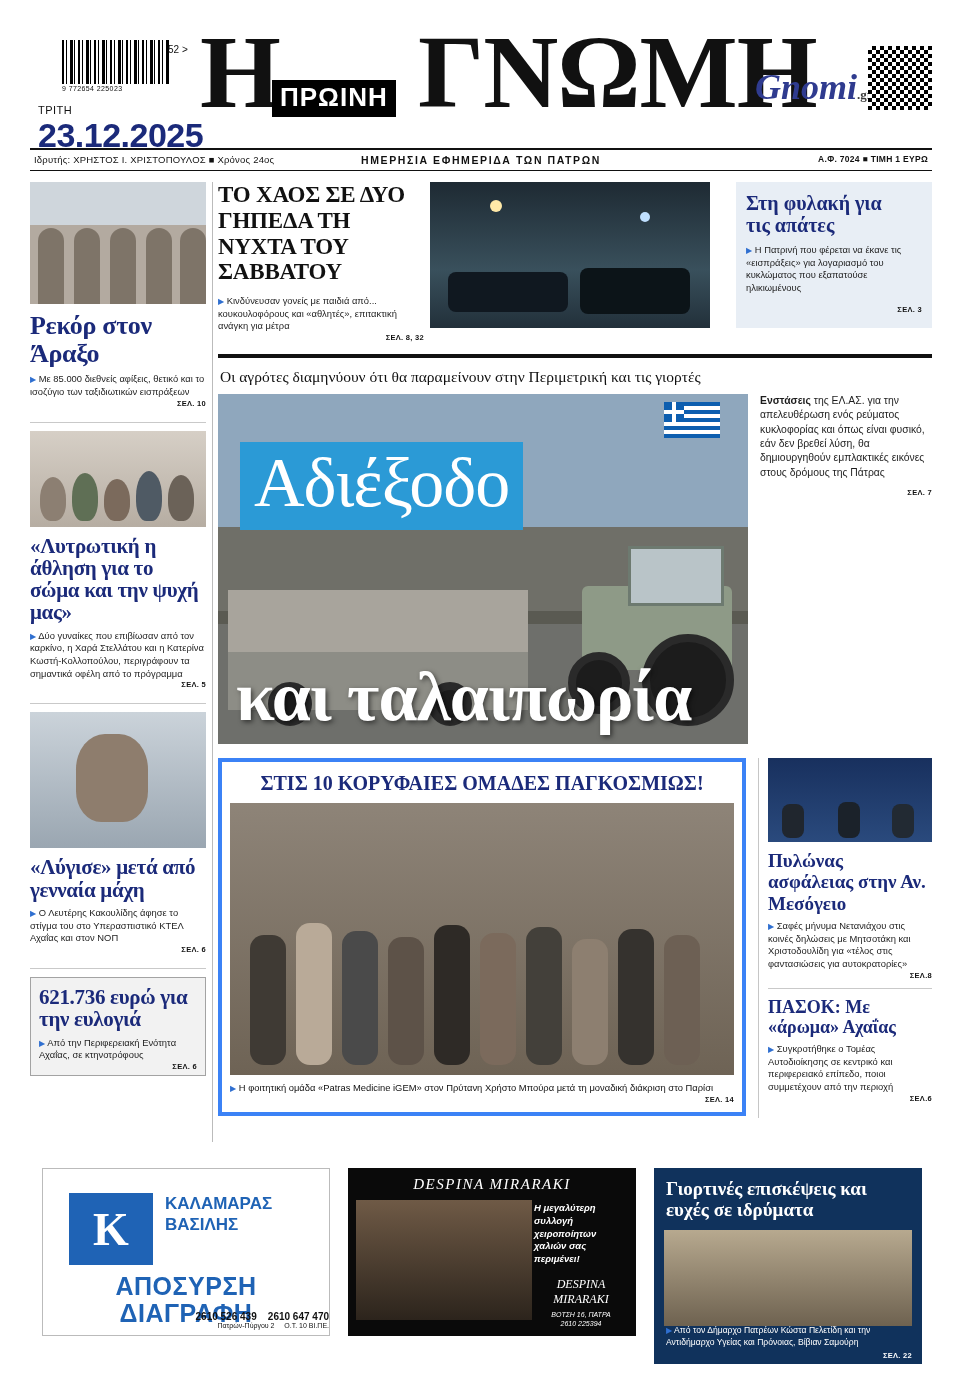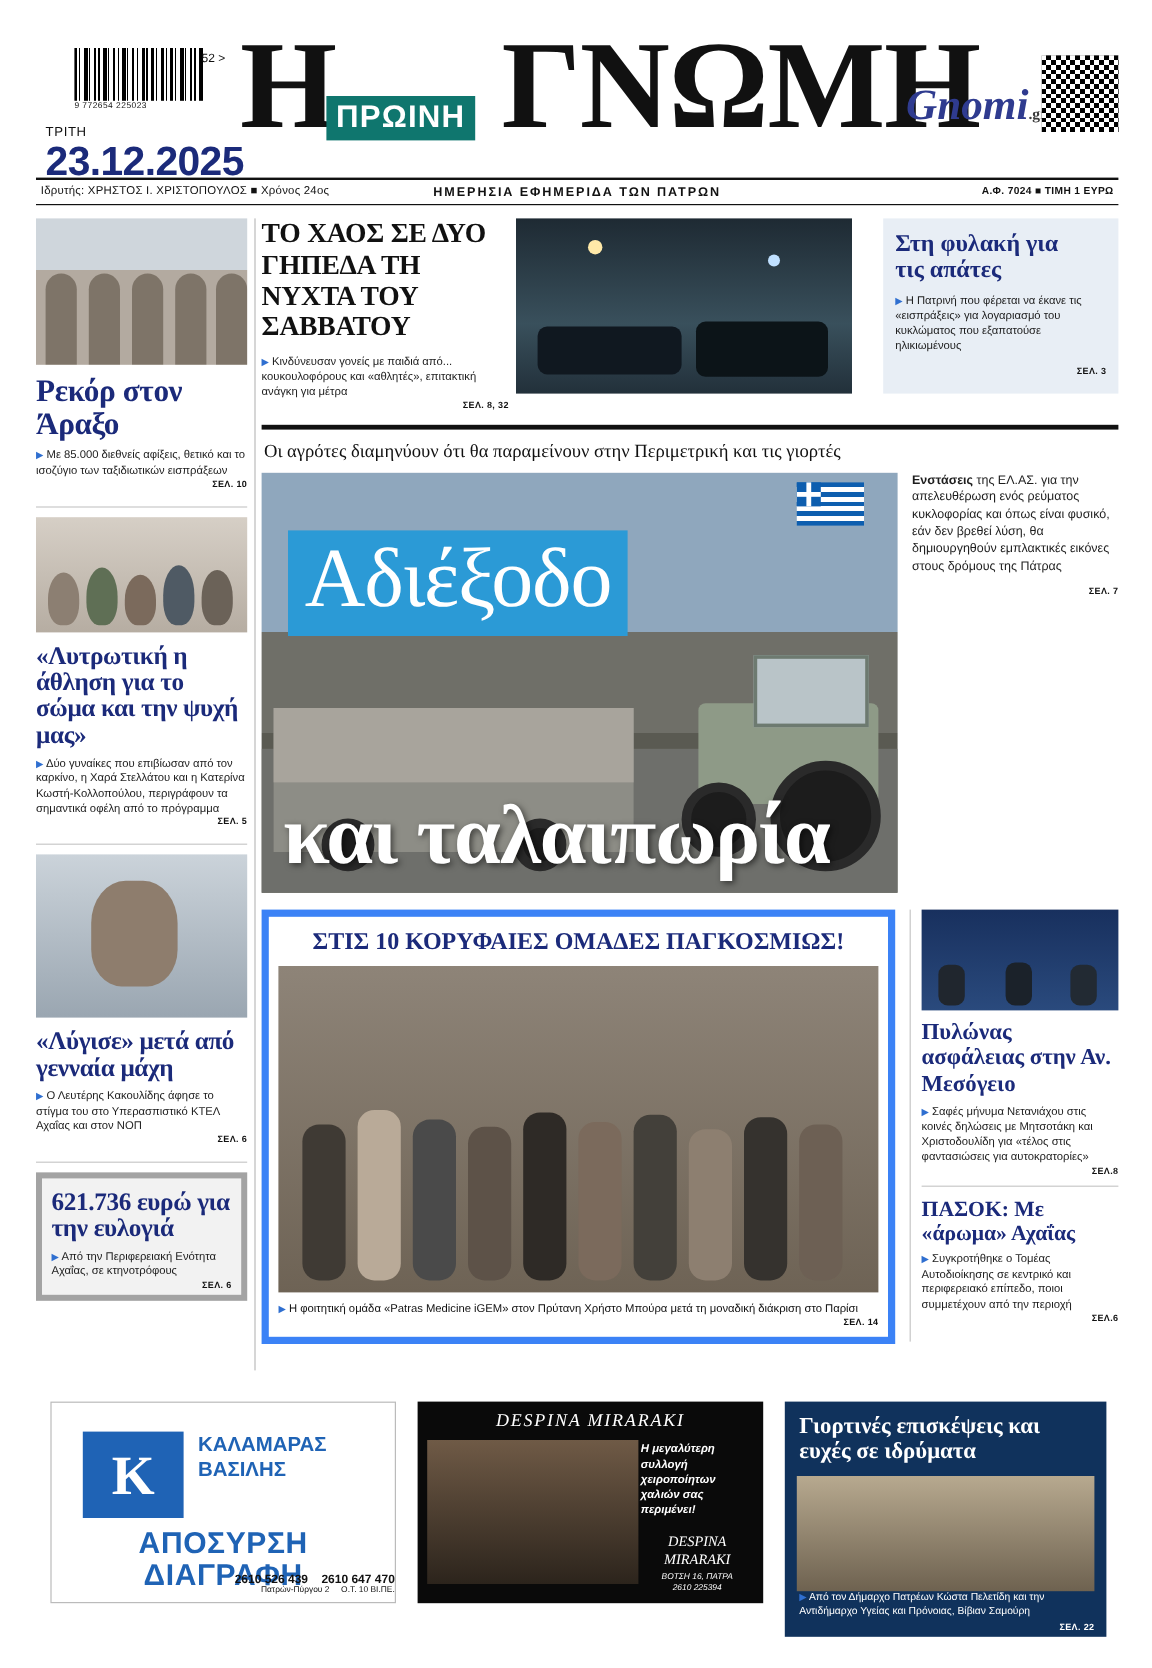--- a/index.html
+++ b/index.html
@@ -28,21 +28,21 @@
 
   .logo-row { position:absolute; left:200px; top:24px; width: 580px; height: 96px; }
   .logo-h {
     position:absolute; left:0; top:0;
     font-family: "Liberation Serif", serif;
     font-weight: bold; font-size: 104px; line-height: 96px;
     letter-spacing: -2px;
   }
   .logo-proini {
     position:absolute; left:72px; top:56px;
-    background: #0f766e; color:#fff; font-weight:bold;
+    background: #000000; color:#fff; font-weight:bold;
     font-size: 26px; letter-spacing: 1px; padding: 2px 8px 4px 8px;
     font-family: "Liberation Sans", sans-serif;
   }
   .logo-gnomi {
     position:absolute; left:218px; top:0;
     font-family: "Liberation Serif", serif;
     font-weight: bold; font-size: 104px; line-height: 96px;
     letter-spacing: -1px;
   }
   .logo-site {
@@ -79,21 +79,21 @@
   
   .ph { background:#c8ccd2; position:relative; overflow:hidden; }
   .lead-arrow { color:#2f6fd0; font-size:8px; }
   .l-item { padding-bottom: 6px; }
   .l-title { font-family:"Liberation Serif", serif; font-size: 26px; line-height:1.06;
     color:#1b2a7a; font-weight:bold; margin: 8px 0 6px 0; letter-spacing:-.3px;}
   .l-title.sm { font-size: 21px; }
   .l-body { font-size: 9.4px; line-height: 1.35; color:#1d1d1d; }
   .sel { font-size: 7.5px; font-weight:bold; text-align:right; color:#111; letter-spacing:.3px; }
   .hsep { height:1px; background:#c9c9c9; margin: 8px 0 8px 0; }
-  .boxed { border:5px solid #a3a3a3; background:#f2f2f2; padding:8px 8px 4px 8px; }
+  .boxed { border:1px solid #a3a3a3; background:#f2f2f2; padding:8px 8px 4px 8px; }
 
   
   .photo-arcade { height: 122px; background: linear-gradient(180deg,#cfd6dc 0 35%, #b3aaa0 35% 100%); }
   .arch { position:absolute; bottom:0; width: 26px; height: 76px; background:#7e7468;
           border-radius: 13px 13px 0 0; }
   .photo-meet { height: 96px; background:linear-gradient(#d6cfc6,#b6ada2); }
   .photo-man { height: 136px; background:linear-gradient(#cbd3da,#9aa6b1); }
 
   .blob { position:absolute; background:#6c6259; border-radius:50% 50% 40% 40%; }
 
@@ -142,21 +142,21 @@
     color:#fff; font-family:"Liberation Serif", serif; font-weight:bold;
     font-size: 70px; line-height:1; letter-spacing:-1px;
     text-shadow: 2px 2px 5px rgba(0,0,0,.55);
   }
   .f-right { position:absolute; right:0; top:0; width: 172px; }
   .f-right .l-body { font-size:10.4px; line-height:1.38; }
   .f-right b { font-weight:bold; }
 
   
   .bottom { position:relative; margin-top: 14px; height: 370px; }
-  .b-left { position:absolute; left:0; top:0; width: 528px; border:6px solid #3b82f6; padding:8px; }
+  .b-left { position:absolute; left:0; top:0; width: 528px; border:4px solid #3b82f6; padding:8px; }
   .b-left h3 { margin:2px 0 8px 0; text-align:center; color:#1b2a7a;
     font-family:"Liberation Serif", serif; font-weight:bold; font-size:20px;}
   .b-photo { height: 272px; background: linear-gradient(180deg,#8e8478,#6e6355); position:relative; overflow:hidden;}
   .b-cap { font-size: 9.4px; line-height:1.35; margin-top:7px; }
   .b-right { position:absolute; right:0; top:0; width: 164px; }
   .b-right .photo-conf { height: 84px; background:linear-gradient(#18305e,#2a4a7d); position:relative; overflow:hidden;}
   .b-right h3 { margin:8px 0 6px 0; font-family:"Liberation Serif", serif; font-weight:bold;
     font-size:19px; line-height:1.12; color:#1b2a7a;}
   .b-right h4 { margin:6px 0 6px 0; font-family:"Liberation Serif", serif; font-weight:bold;
     font-size:18px; line-height:1.12; color:#1b2a7a;}

